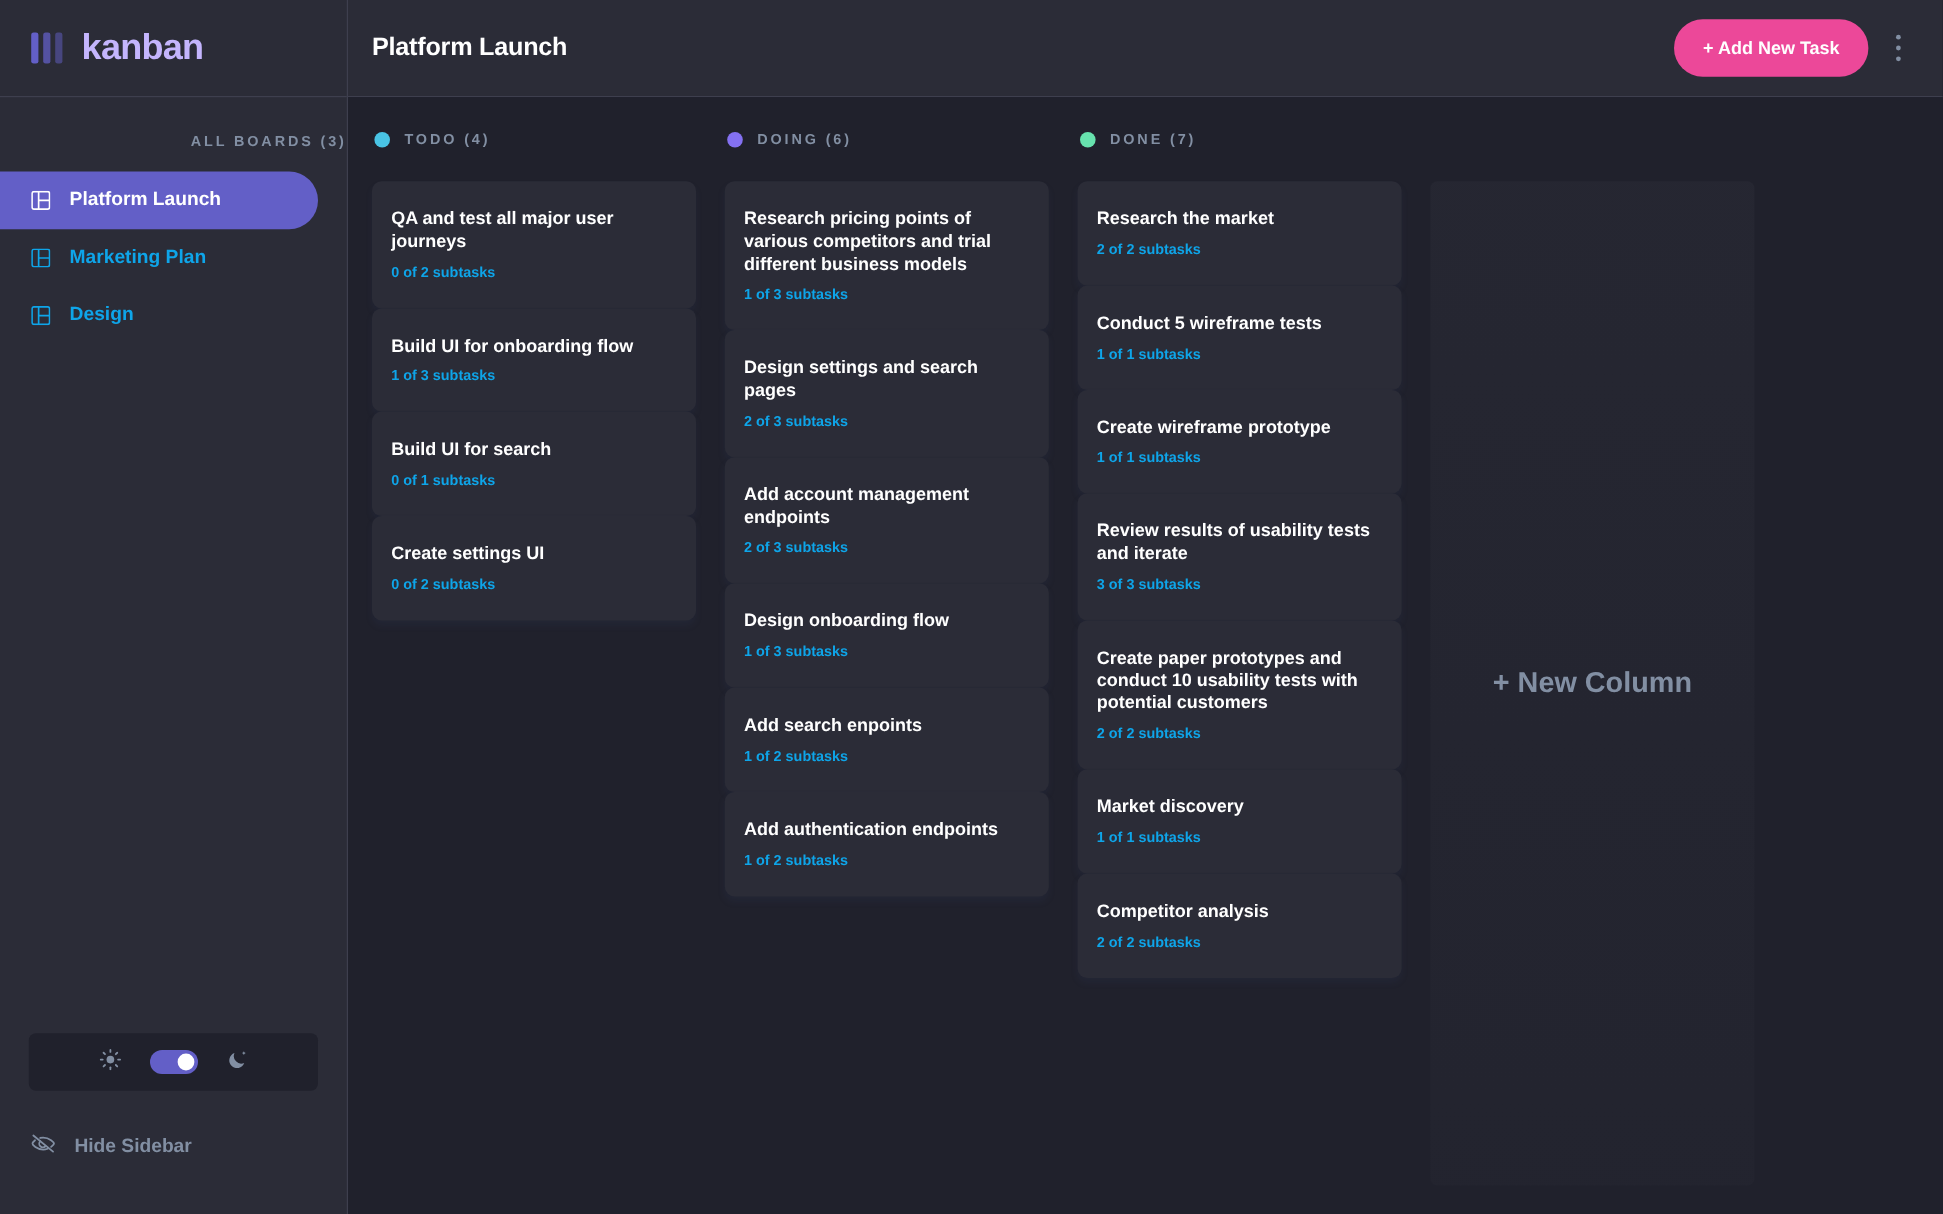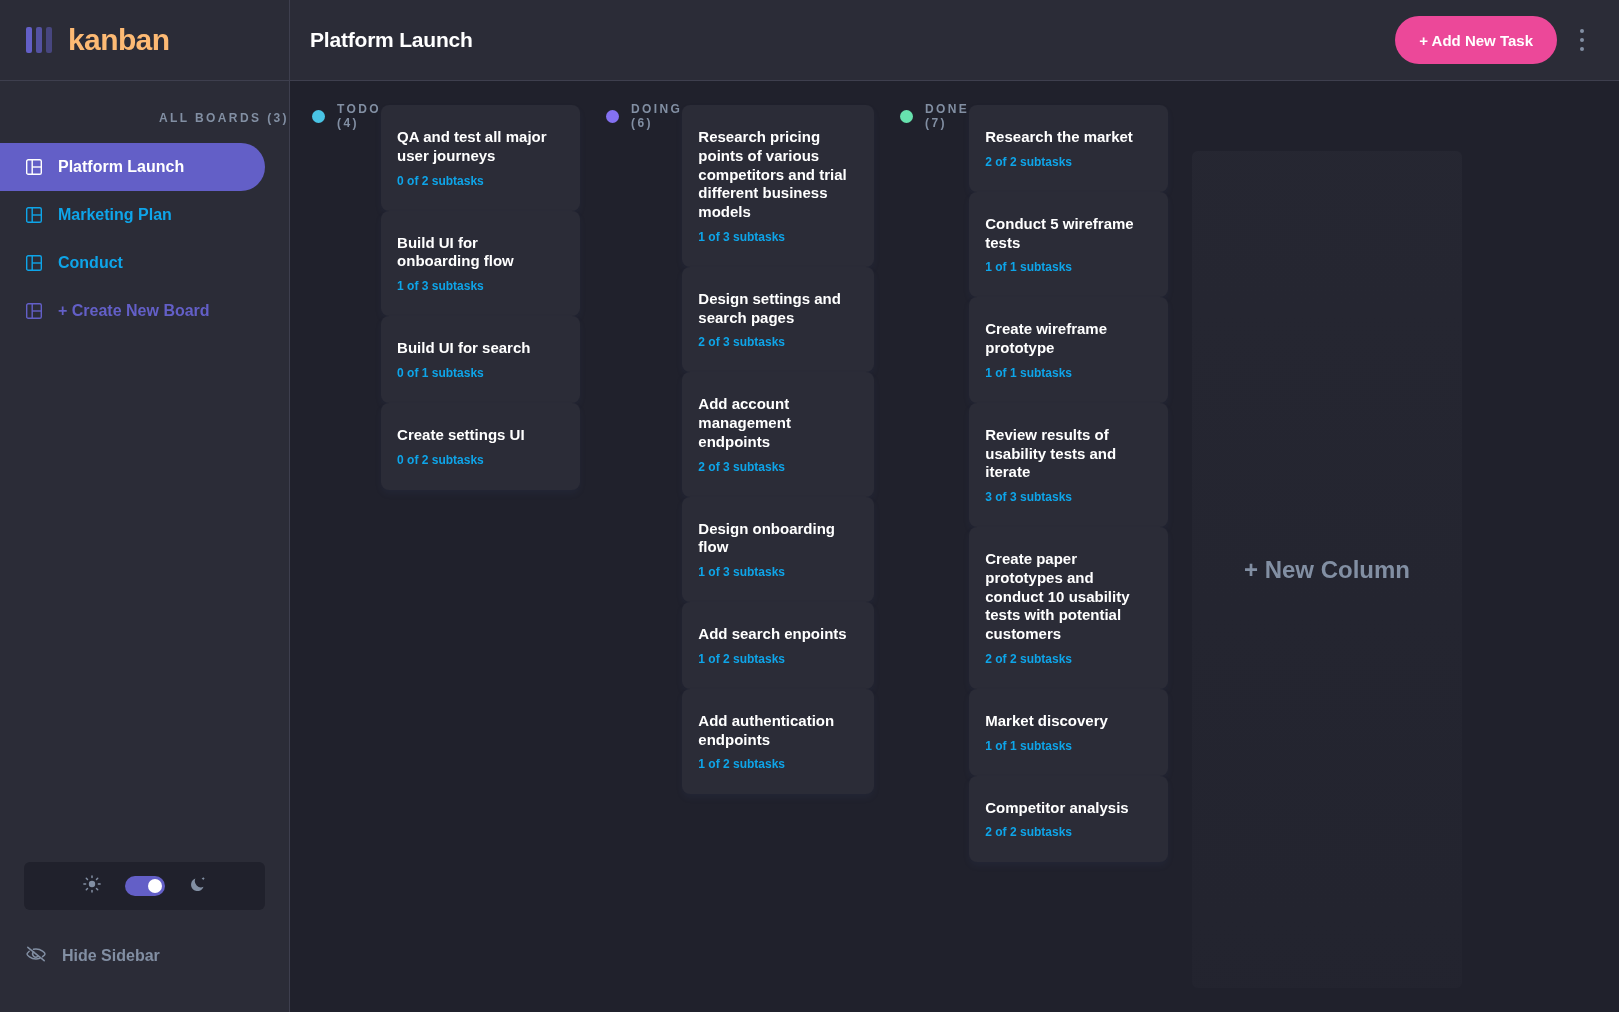--- a/index.html
+++ b/index.html
@@ -26,21 +26,21 @@
     padding-left: 26px;
     border-bottom: 1px solid #3E3F4E;
     gap: 16px;
   }
   .logo-mark { display: flex; align-items: flex-end; gap: 4px; height: 26px; }
   .logo-mark i { display:block; width: 6px; border-radius: 2px; }
   .logo-mark i:nth-child(1){ height: 26px; background:#635FC7; }
   .logo-mark i:nth-child(2){ height: 26px; background:#635FC7; opacity:.75; }
   .logo-mark i:nth-child(3){ height: 26px; background:#635FC7; opacity:.5; }
   .logo-text {
-    color:#fdba74; font-size: 30px; font-weight: 700; letter-spacing:-0.6px;
+    color:#c4b5fd; font-size: 30px; font-weight: 700; letter-spacing:-0.6px;
   }
 
   .boards-heading {
     color:#828FA3; font-size: 12px; font-weight:700;
     letter-spacing: 2.4px; padding: 30px 0 18px 30px; text-align: right;
   }
   .board-list { display:flex; flex-direction: column; }
   .board-item {
     display:flex; align-items:center; gap: 16px;
     height: 48px; padding-left: 26px; margin-right: 24px;
@@ -92,21 +92,21 @@
   .kebab {
     width: 30px; height: 40px; display:flex; flex-direction:column;
     align-items:center; justify-content:center; gap:5px; cursor:pointer;
   }
   .kebab span { width:4px; height:4px; border-radius:50%; background:#828FA3; display:block; }
 
   .board {
     flex:1 1 auto; background:#20212C; overflow:hidden;
     display:flex; gap: 24px; padding: 24px 0 24px 20px;
   }
-  .column { width: 270px; flex: 0 0 270px; display:flex; flex-direction: row; }
+  .column { width: 270px; flex: 0 0 270px; display:flex; flex-direction: column; }
   .col-head {
     display:flex; align-items:center; gap: 12px;
     height: 22px; margin-bottom: 24px; padding-left: 2px;
   }
   .dot { width: 13px; height: 13px; border-radius: 50%; flex:0 0 13px; }
   .col-title {
     color:#828FA3; font-size: 12px; font-weight:700; letter-spacing: 2.4px;
     text-transform: uppercase;
   }
   .cards { display:flex; flex-direction: column; }
@@ -171,31 +171,21 @@
         <span>Marketing Plan</span>
       </div>
       <div class="board-item">
         <span class="bi">
           <svg width="16" height="16" viewBox="0 0 16 16" fill="none" stroke="currentColor" stroke-width="1.4">
             <rect x="0.7" y="0.7" width="14.6" height="14.6" rx="1.6"></rect>
             <line x1="6.2" y1="0.7" x2="6.2" y2="15.3"></line>
             <line x1="6.2" y1="8" x2="15.3" y2="8"></line>
           </svg>
         </span>
-        <span>Conduct</span>
-      </div>
-      <div class="board-item create">
-        <span class="bi">
-          <svg width="16" height="16" viewBox="0 0 16 16" fill="none" stroke="currentColor" stroke-width="1.4">
-            <rect x="0.7" y="0.7" width="14.6" height="14.6" rx="1.6"></rect>
-            <line x1="6.2" y1="0.7" x2="6.2" y2="15.3"></line>
-            <line x1="6.2" y1="8" x2="15.3" y2="8"></line>
-          </svg>
-        </span>
-        <span>+ Create New Board</span>
+        <span>Design</span>
       </div>
     </nav>
 
     <div class="sidebar-bottom">
       <div class="theme-toggle">
         <span>
           <svg width="18" height="18" viewBox="0 0 18 18" fill="none" stroke="#828FA3" stroke-width="1.5" stroke-linecap="round">
             <circle cx="9" cy="9" r="3.2" fill="#828FA3" stroke="none"></circle>
             <line x1="9" y1="0.9" x2="9" y2="2.6"></line>
               <line x1="9" y1="15.4" x2="9" y2="17.1"></line>

